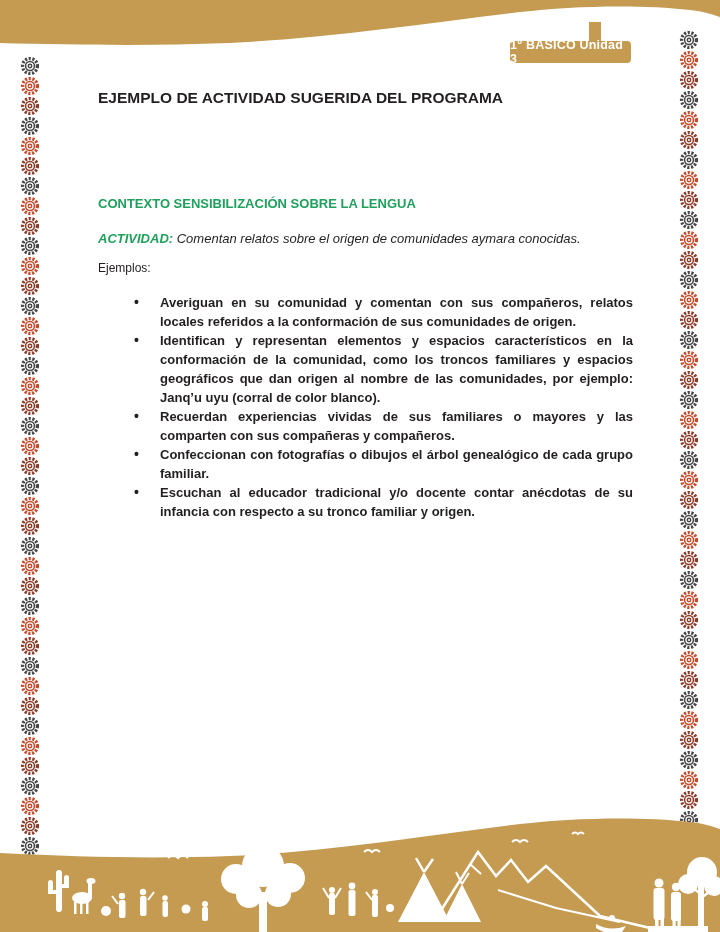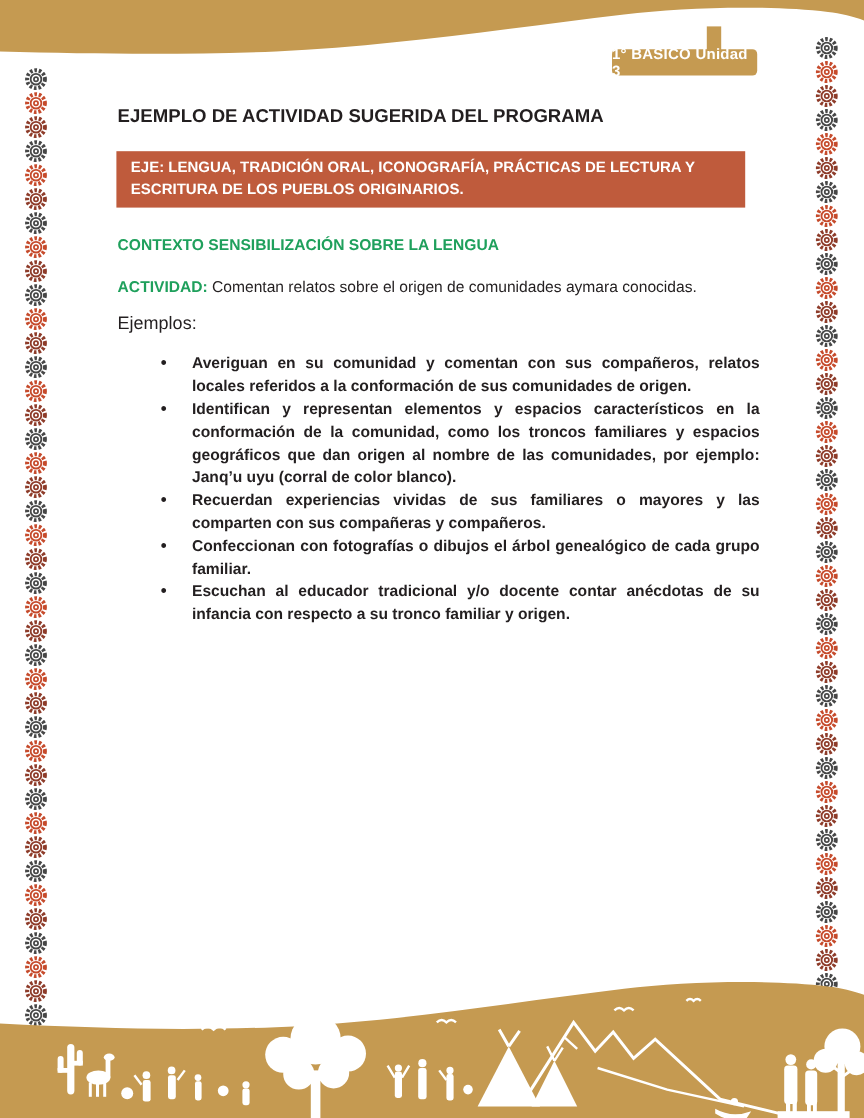--- a/index.html
+++ b/index.html
@@ -41,25 +41,26 @@
     color:#fff;font-weight:bold;font-size:12.5px;line-height:19px;
     padding:4px 12px 5px 12px;
   }
   .context-heading{
     position:absolute;left:98px;top:196px;width:524px;margin:0;
     color:var(--green,#1FA05C);font-size:13px;font-weight:bold;
   }
   .activity-line{
     position:absolute;left:98px;top:231px;width:524px;margin:0;
     font-size:13px;
+    font-style:italic;
   }
   .activity-label{color:var(--green,#1FA05C);font-weight:bold;}
   .examples-label{
     position:absolute;left:98px;top:261px;width:200px;margin:0;
-    font-size:15px;
+    font-size:12px;
   }
   ul.examples-list{
     position:absolute;left:98px;top:281px;width:523px;
     margin:12px;padding:0;list-style:none;
     font-size:13px;line-height:19px;text-align:justify;font-weight:bold;
   }
   ul.examples-list li{position:relative;padding-left:50px;}
   ul.examples-list li::before{
     content:"\2022";
     position:absolute;left:24px;top:0;
@@ -480,23 +481,20 @@
         </svg></div>
       <div class="rosette" style="left:679px;top:810px"><svg width="20" height="20" viewBox="0 0 22 22">
           <circle cx="11" cy="11" r="8.2" fill="none" stroke="#474747" stroke-width="3.6" stroke-dasharray="2.4 1.7"></circle>
           <circle cx="11" cy="11" r="4.9" fill="none" stroke="#474747" stroke-width="1.7"></circle>
           <circle cx="11" cy="11" r="1.9" fill="none" stroke="#474747" stroke-width="1.6"></circle>
         </svg></div>
     </div>
 
   <h1 class="doc-title">EJEMPLO DE ACTIVIDAD SUGERIDA DEL PROGRAMA</h1>
 
-  <div class="eje-box">
-    <span>EJE: LENGUA, TRADICIÓN ORAL, ICONOGRAFÍA, PRÁCTICAS DE LECTURA Y ESCRITURA DE LOS PUEBLOS ORIGINARIOS.</span>
-  </div>
 
   <h2 class="context-heading">CONTEXTO SENSIBILIZACIÓN SOBRE LA LENGUA</h2>
 
   <p class="activity-line">
     <span class="activity-label">ACTIVIDAD:</span><span> Comentan relatos sobre el origen de comunidades aymara conocidas.</span>
   </p>
 
   <p class="examples-label">Ejemplos:</p>
 
   <ul class="examples-list">

